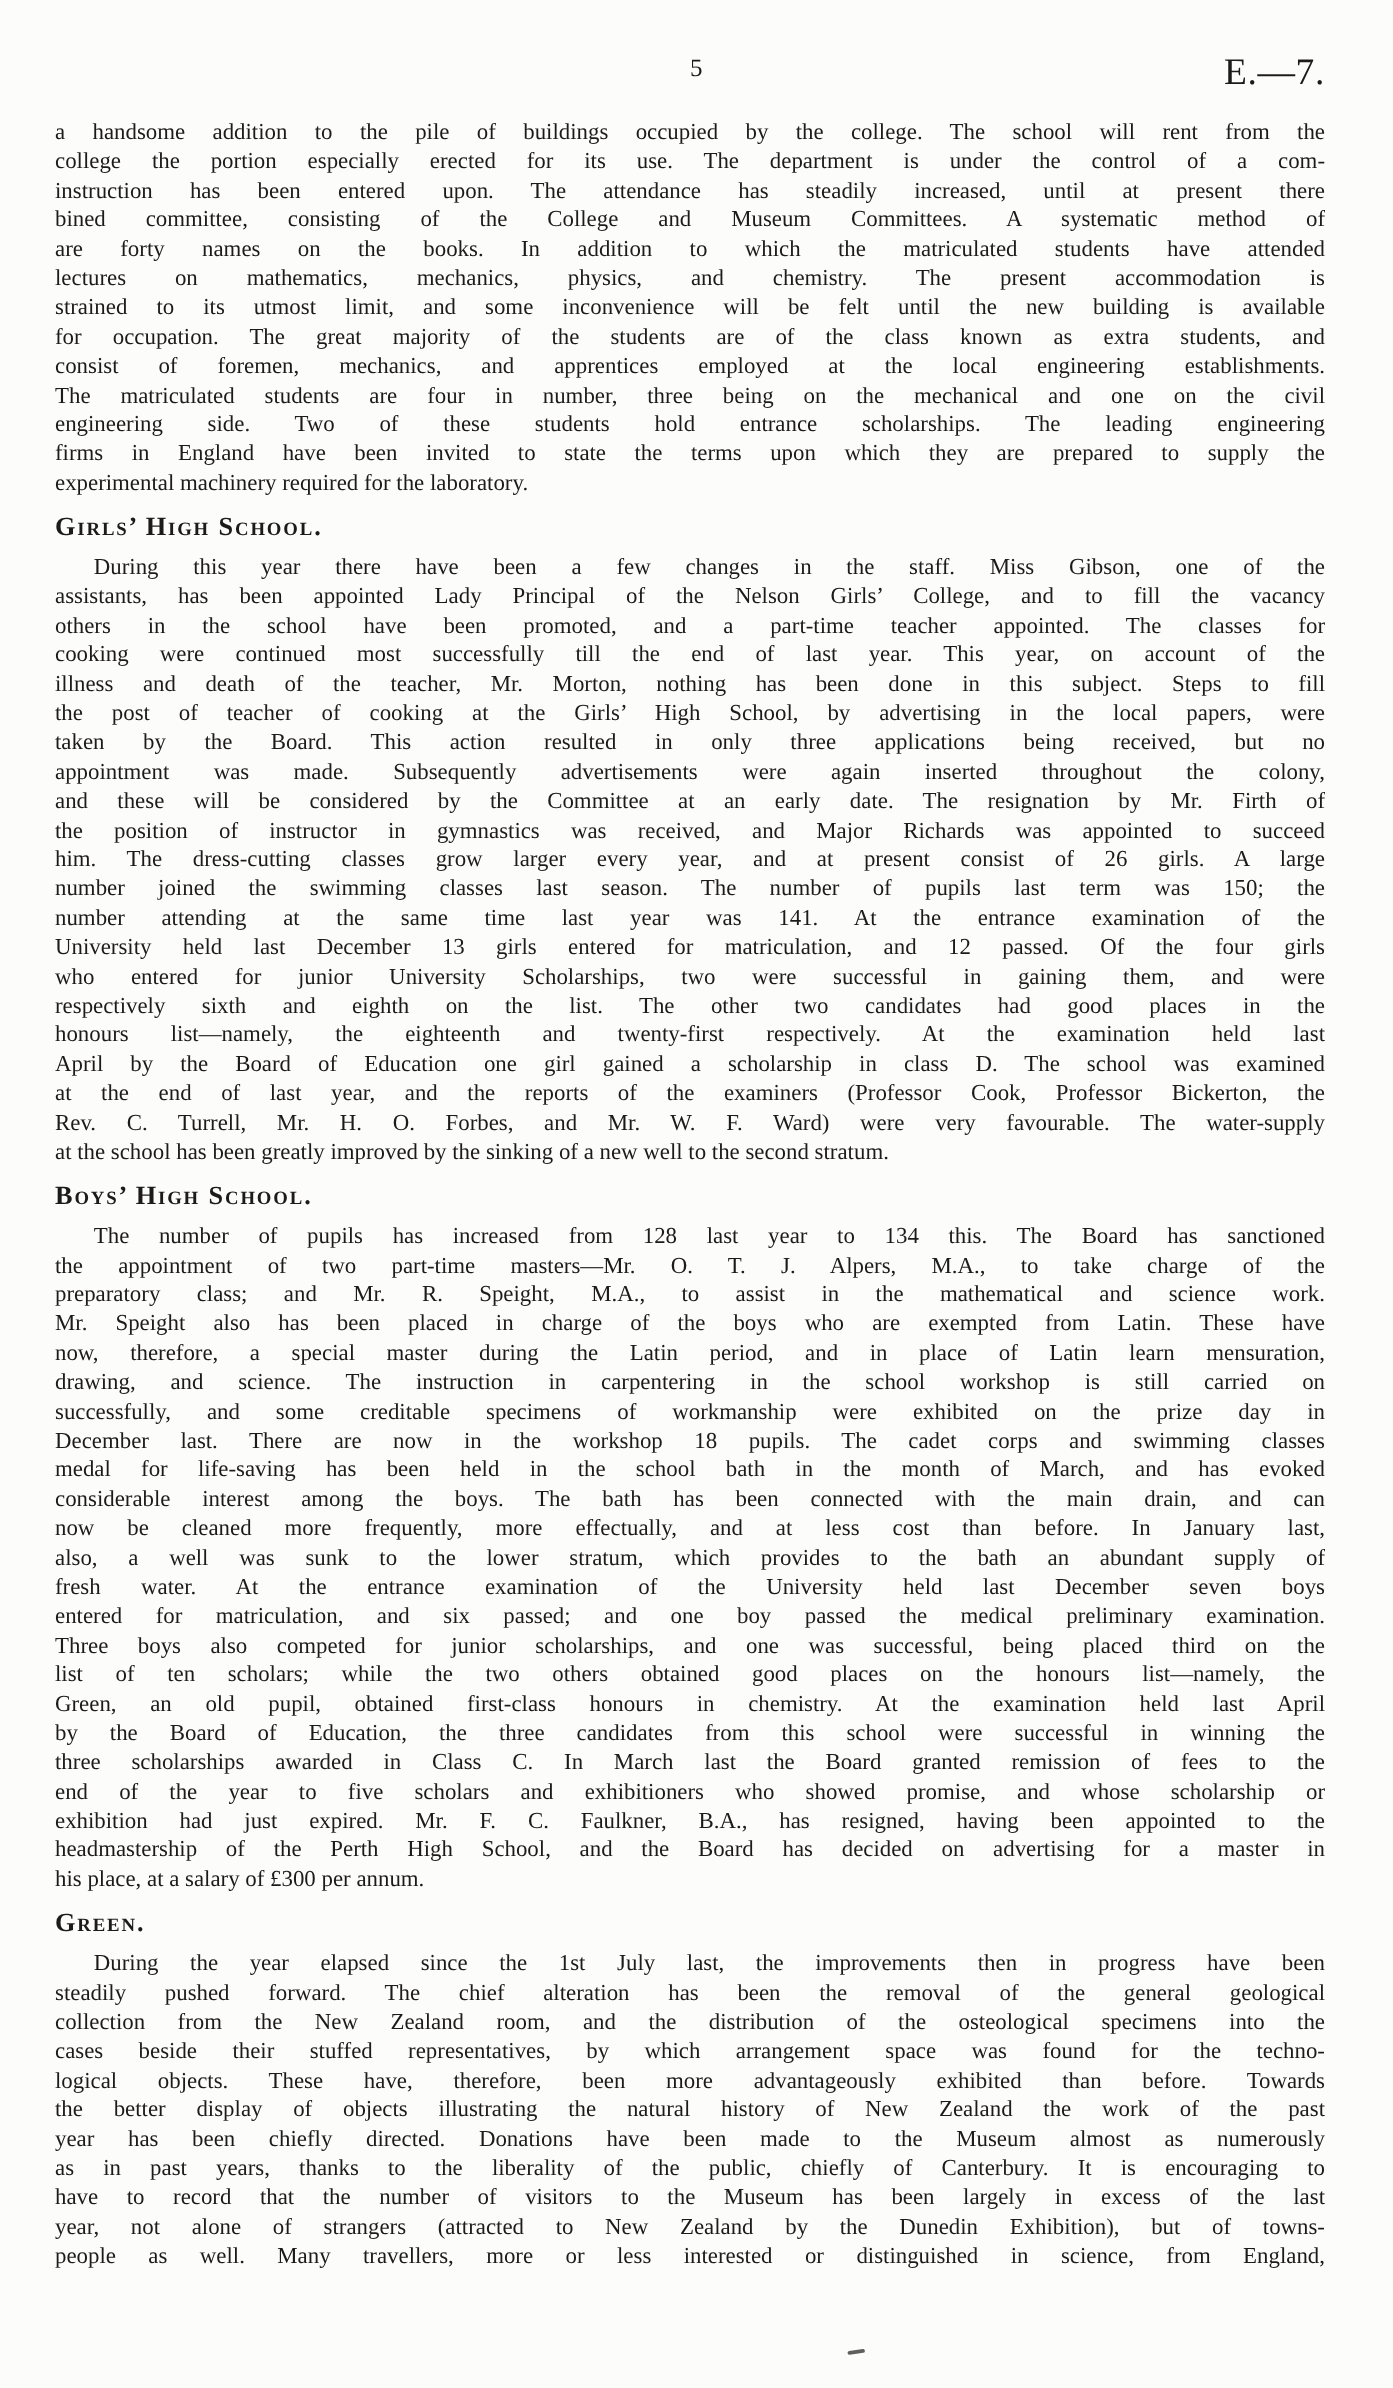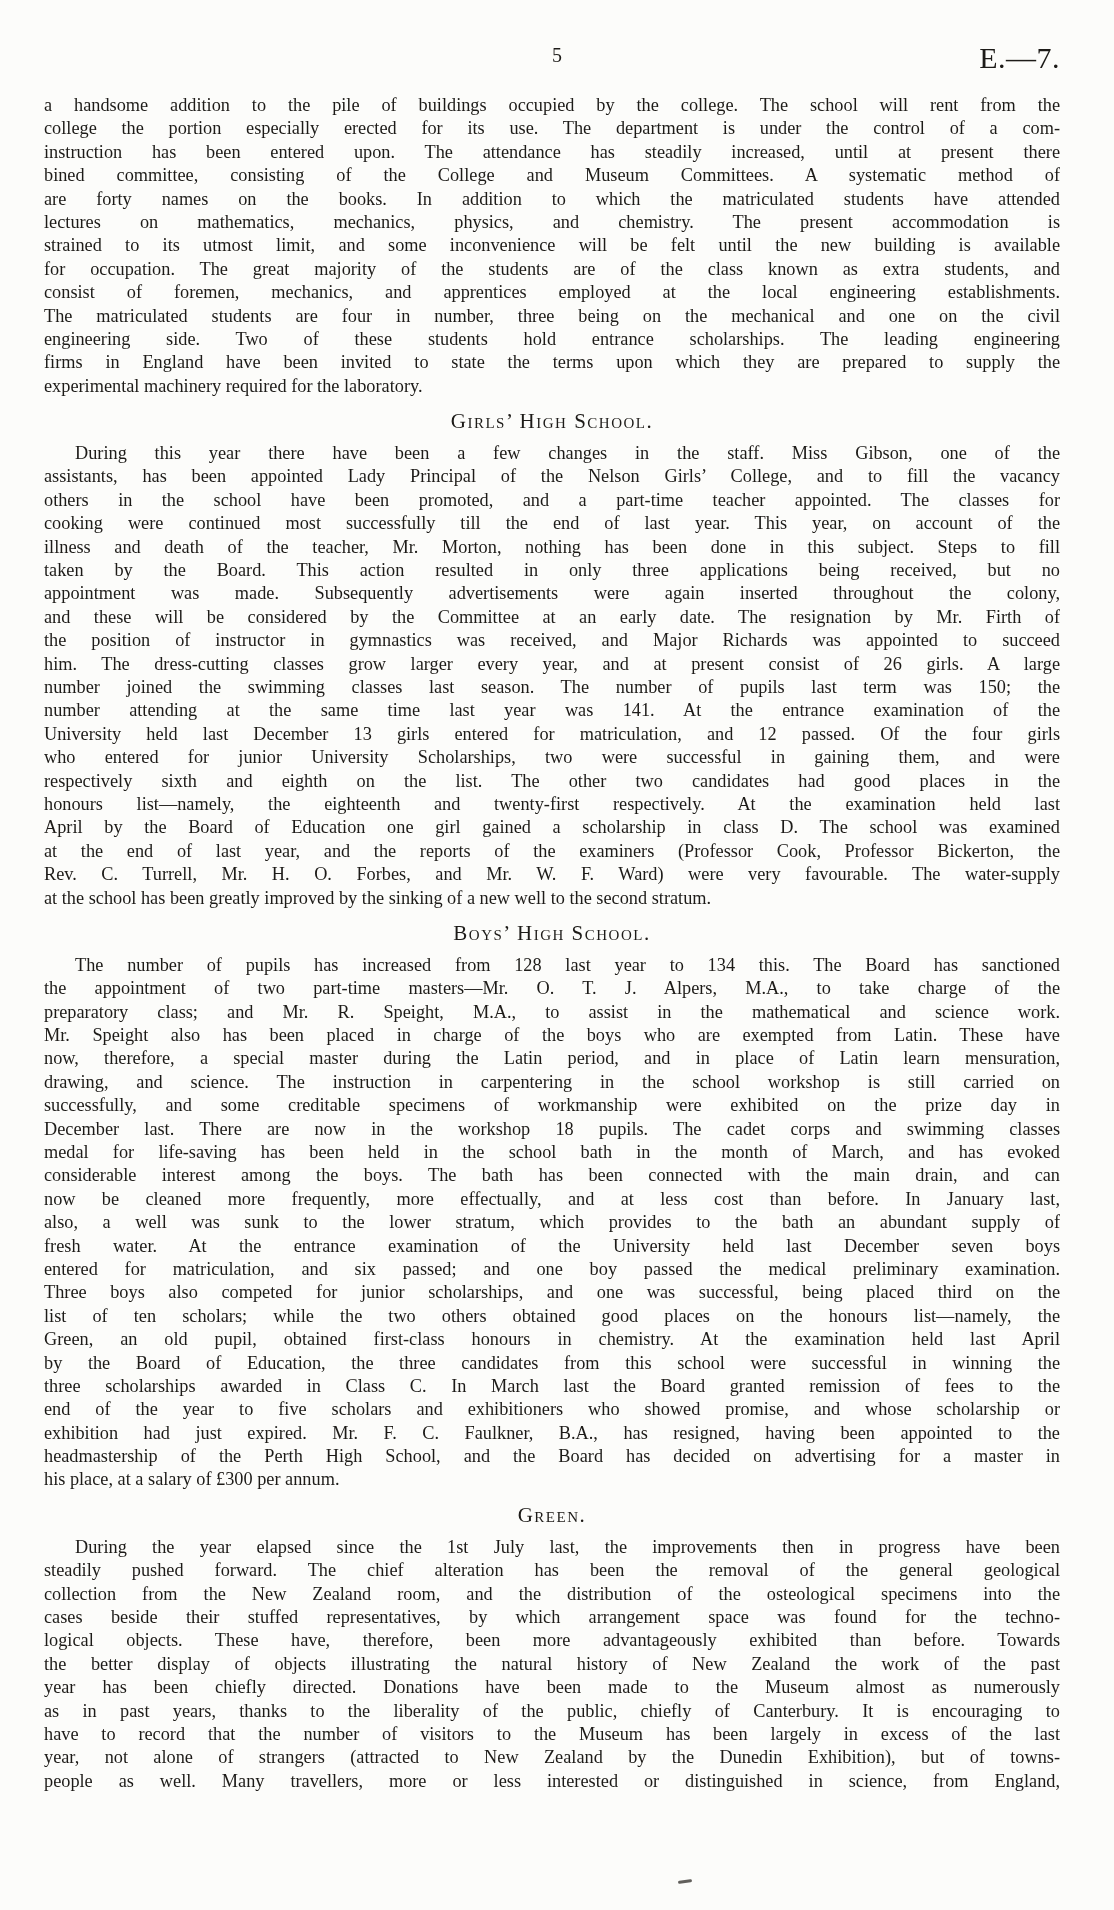--- a/index.html
+++ b/index.html
@@ -41,23 +41,23 @@
   .line {
     text-align: justify;
     text-align-last: justify;
     height: 23.4px;
     overflow: hidden;
     white-space: normal;
   }
   .line.indent { padding-left: 31px; }
   .line.endline { text-align-last: left; }
   .section-heading {
-    text-align: center;
+    text-align: left;
     font-variant: small-caps;
-    font-weight: normal;
+    font-weight: bold;
     font-size: 21px;
     letter-spacing: 1.5px;
     line-height: 26px;
     margin: 10px 0 8px 0;
   }
   .scan-mark {
     position: absolute;
     left: 678px;
     top: 1836px;
     width: 14px;
@@ -99,20 +99,21 @@
     </section>
 
     <section>
       <h2 class="section-heading">Girls’ High School.</h2>
       <div class="para">
           <div class="line indent">During this year there have been a few changes in the staff. Miss Gibson, one of the</div>
           <div class="line">assistants, has been appointed Lady Principal of the Nelson Girls’ College, and to fill the vacancy</div>
           <div class="line">others in the school have been promoted, and a part-time teacher appointed. The classes for</div>
           <div class="line">cooking were continued most successfully till the end of last year. This year, on account of the</div>
           <div class="line">illness and death of the teacher, Mr. Morton, nothing has been done in this subject. Steps to fill</div>
+          <div class="line">the post of teacher of cooking at the Girls’ High School, by advertising in the local papers, were</div>
           <div class="line">taken by the Board. This action resulted in only three applications being received, but no</div>
           <div class="line">appointment was made. Subsequently advertisements were again inserted throughout the colony,</div>
           <div class="line">and these will be considered by the Committee at an early date. The resignation by Mr. Firth of</div>
           <div class="line">the position of instructor in gymnastics was received, and Major Richards was appointed to succeed</div>
           <div class="line">him. The dress-cutting classes grow larger every year, and at present consist of 26 girls. A large</div>
           <div class="line">number joined the swimming classes last season. The number of pupils last term was 150; the</div>
           <div class="line">number attending at the same time last year was 141. At the entrance examination of the</div>
           <div class="line">University held last December 13 girls entered for matriculation, and 12 passed. Of the four girls</div>
           <div class="line">who entered for junior University Scholarships, two were successful in gaining them, and were</div>
           <div class="line">respectively sixth and eighth on the list. The other two candidates had good places in the</div>

